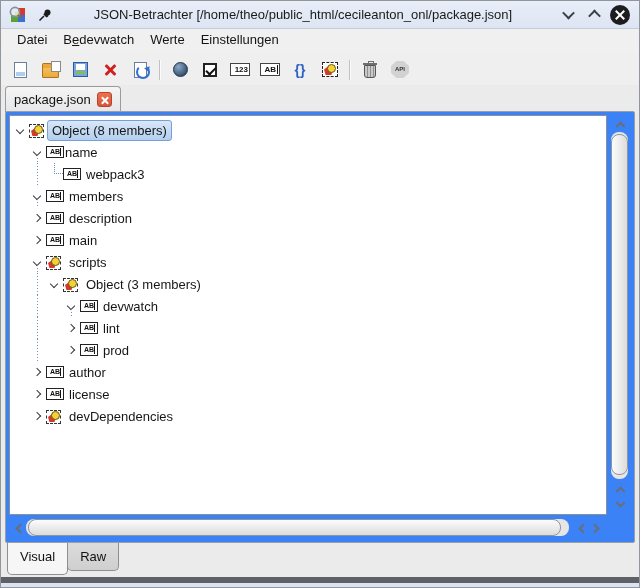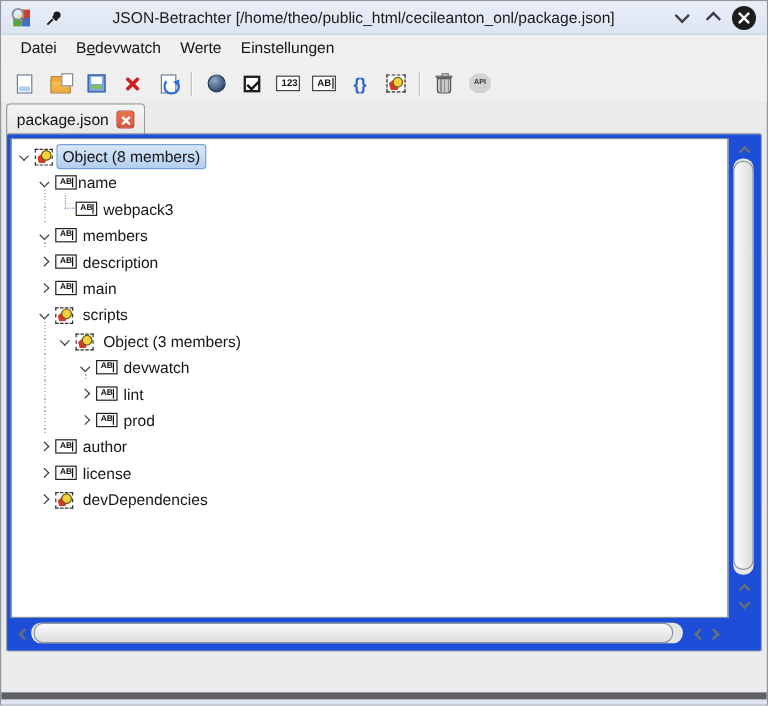--- a/index.html
+++ b/index.html
@@ -92,21 +92,21 @@
     padding:0 8px; background:linear-gradient(#f4f4f4,#e7e7e7); border:1px solid #9b9b9b;
     border-bottom:none; border-radius:4px 4px 0 0; font-size:13px; color:#111; }
   .tab-close { width:15px; height:15px; margin-left:6px; border-radius:3px;
     background:linear-gradient(#ec7150,#d8553b); border:1px solid #b8432f; position:relative; }
   .tab-close::before,.tab-close::after { content:""; position:absolute; left:6px; top:3px; width:2px; height:9px; background:#fff; }
   .tab-close::before { transform:rotate(45deg); }
   .tab-close::after { transform:rotate(-45deg); }
 
   
   .panel { position:absolute; left:4px; right:4px; top:110px; height:432px;
-    background:#1d4ed8; border:1px solid #989fa7; border-radius:2px; }
+    background:#3b82f6; border:1px solid #989fa7; border-radius:2px; }
   .viewport { position:absolute; left:3px; top:3px; right:27px; bottom:27px;
     background:#fff; border:1px solid #8a9097; overflow:hidden; }
   #tree-rows { position:absolute; left:0; top:3px; right:0; }
   .tree-row { position:relative; height:22px; font-size:13px; color:#161616; white-space:nowrap; }
   .guide { position:absolute; top:0; bottom:0; width:1px;
     background:repeating-linear-gradient(to bottom,#6d93bd 0 1px,transparent 1px 3px); }
   .guide.half { top:14px; bottom:0; }
   .lconn { position:absolute; top:0; width:9px; height:11px;
     border-left:1px dotted #6d93bd; border-bottom:1px dotted #6d93bd; }
   .chev { position:absolute; top:8px; width:6px; height:6px;
@@ -356,16 +356,20 @@
       </div>
       <div class="sb-btn dbl">
           <span class="sb-chev left"></span>
         </div>
       <div class="sb-btn dbl2">
           <span class="sb-chev rightg"></span>
         </div>
     </div>
   </div>
 
+  <div class="tabs-bottom">
+    <div class="tab-bottom active">Visual</div>
+    <div class="tab-bottom">Raw</div>
+  </div>
 
   <div class="bottom-shadow"></div>
   <div class="bottom-light"></div>
 </div>
 
 </body></html>

